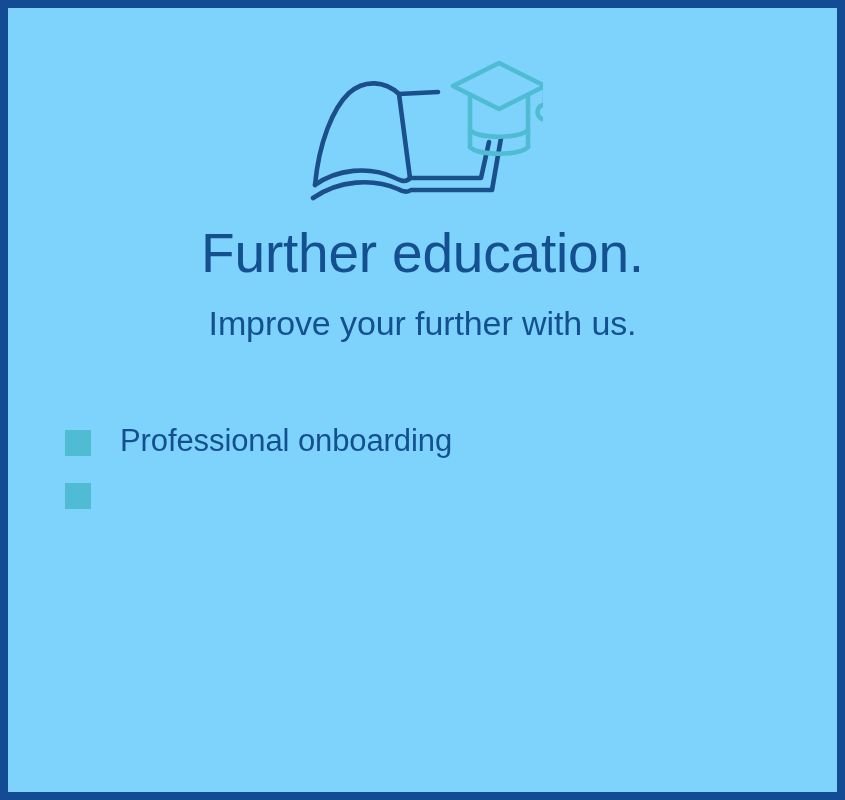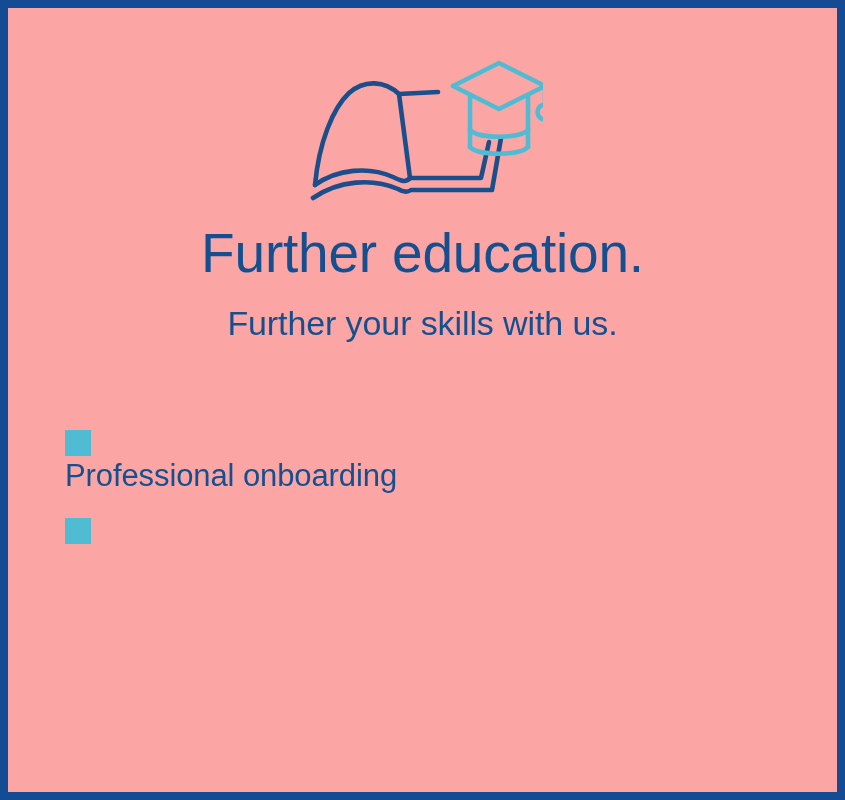--- a/index.html
+++ b/index.html
@@ -11,21 +11,21 @@
     height: 800px;
     background: #ffffff;
     font-family: "Liberation Sans", sans-serif;
     overflow: hidden;
   }
   .card {
     position: relative;
     box-sizing: border-box;
     width: 845px;
     height: 800px;
-    background: #fca5a5;
+    background: #7dd3fc;
     border: 8px solid #134C92;
     display: flex;
     flex-direction: column;
     align-items: center;
   }
   .icon-wrap {
     margin-top: 38px;
     width: 240px;
     height: 155px;
     display: block;
@@ -58,21 +58,20 @@
     padding: 0;
     list-style: none;
     width: 100%;
     box-sizing: border-box;
     padding-left: 57px;
   }
   .bullet-item {
     display: flex;
     align-items: flex-start;
     margin-bottom: 12px;
-    flex-direction: column;
   }
   .bullet-square {
     flex: 0 0 auto;
     width: 26px;
     height: 26px;
     background: #4FBCD4;
     margin-top: 9px;
     margin-right: 29px;
   }
   .bullet-text {
@@ -116,21 +115,21 @@
       <path d="M167 84 C 175 93, 217 93, 225 84" stroke="#4FBCD4" stroke-width="4.6" stroke-linecap="round" stroke-linejoin="round"></path>
 
       <path d="M242 40 L 242 58" stroke="#4FBCD4" stroke-width="4.6" stroke-linecap="round" stroke-linejoin="round"></path>
 
       <circle cx="242" cy="66" r="7.5" stroke="#4FBCD4" stroke-width="4.6"></circle>
     </svg>
   </div>
 
   <h1 class="headline">Further education.</h1>
 
-  <p class="subhead">Further your skills with us.</p>
+  <p class="subhead">Improve your further with us.</p>
 
   <ul class="bullet-list">
     <li class="bullet-item">
       <span class="bullet-square"></span>
       <span class="bullet-text">Professional onboarding</span>
     </li>
     <li class="bullet-item">
       <span class="bullet-square"></span>
     </li>
   </ul>

